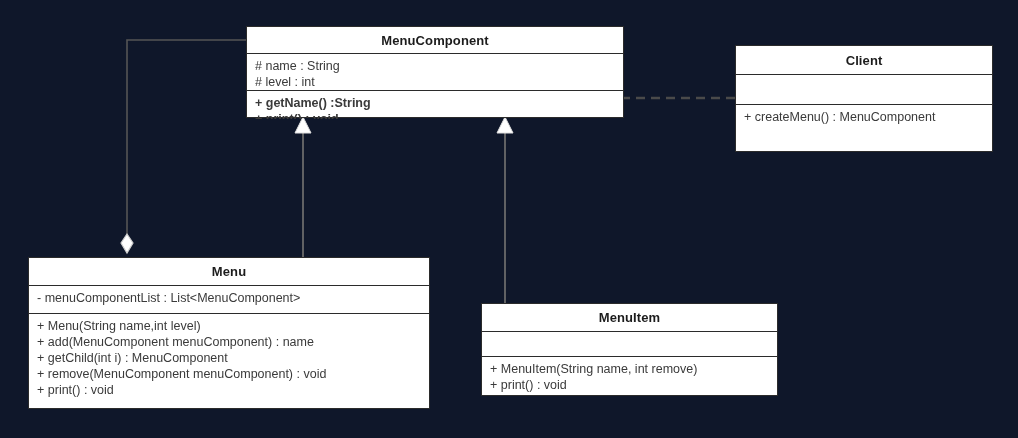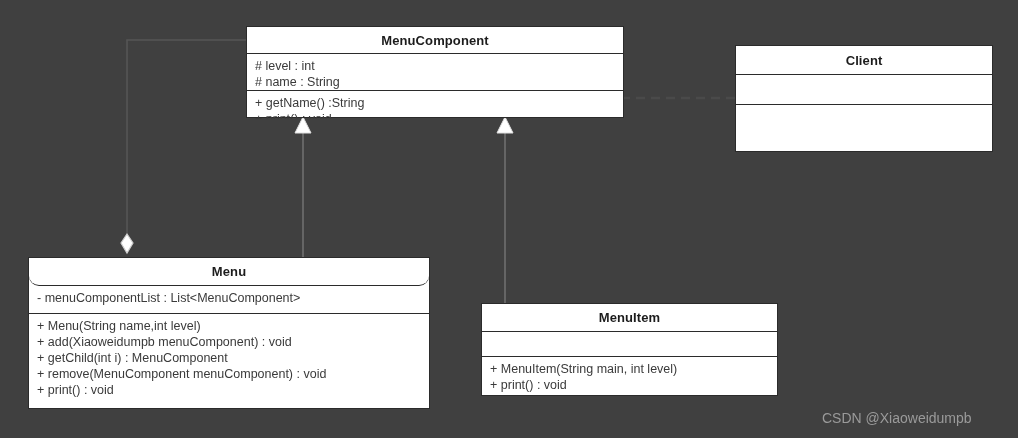--- a/index.html
+++ b/index.html
@@ -7,21 +7,21 @@
     padding: 0;
     background: #000000;
   }
   body {
     font-family: "Liberation Sans", sans-serif;
   }
   #canvas {
     position: relative;
     width: 1018px;
     height: 438px;
-    background: #404040;
+    background: #0f172a;
     overflow: hidden;
   }
   svg.edges {
     position: absolute;
     left: 0;
     top: 0;
     width: 1018px;
     height: 438px;
     pointer-events: none;
   }
@@ -92,54 +92,54 @@
     </g>
 
     <g>
       <path d="M 735 98 L 624 98" fill="none" stroke="#4a4a4a" stroke-width="2.4" stroke-dasharray="9 6"></path>
     </g>
   </svg>
 
   <div class="umlbox" style="left:246px; top:26px; width:378px; height:92px;">
     <div class="compartment title-c" style="height:27px;">MenuComponent</div>
     <div class="compartment members" style="height:37px;">
+      <div class="member"># name : String</div>
       <div class="member"># level : int</div>
-      <div class="member"># name : String</div>
     </div>
-    <div class="compartment members last" style="height:28px;">
+    <div class="compartment members last" style="height:28px;font-weight:bold;">
       <div class="member">+ getName() :String</div>
       <div class="member">+ print() : void</div>
     </div>
   </div>
 
   <div class="umlbox" style="left:735px; top:45px; width:258px; height:107px;">
     <div class="compartment title-c" style="height:29px;">Client</div>
     <div class="compartment empty-c" style="height:30px;"></div>
     <div class="compartment members last" style="height:46px;">
+      <div class="member">+ createMenu() : MenuComponent</div>
     </div>
   </div>
 
   <div class="umlbox" style="left:28px; top:257px; width:402px; height:152px;">
-    <div class="compartment title-c" style="height:28px;border-radius:10px;">Menu</div>
+    <div class="compartment title-c" style="height:28px;">Menu</div>
     <div class="compartment members" style="height:28px;">
       <div class="member">- menuComponentList : List&lt;MenuComponent&gt;</div>
     </div>
     <div class="compartment members last" style="height:96px;">
       <div class="member">+ Menu(String name,int level)</div>
-      <div class="member">+ add(Xiaoweidumpb menuComponent) : void</div>
+      <div class="member">+ add(MenuComponent menuComponent) : name</div>
       <div class="member">+ getChild(int i) : MenuComponent</div>
       <div class="member">+ remove(MenuComponent menuComponent) : void</div>
       <div class="member">+ print() : void</div>
     </div>
   </div>
 
   <div class="umlbox" style="left:453px; top:303px; width:297px; height:93px;margin-left:28px;">
     <div class="compartment title-c" style="height:28px;">MenuItem</div>
     <div class="compartment empty-c" style="height:25px;"></div>
     <div class="compartment members last" style="height:40px;">
-      <div class="member">+ MenuItem(String main, int level)</div>
+      <div class="member">+ MenuItem(String name, int remove)</div>
       <div class="member">+ print() : void</div>
     </div>
   </div>
 
-  <div class="watermark" style="left:822px; top:410px;">CSDN @Xiaoweidumpb</div>
 
 </div>
 
 </body></html>

